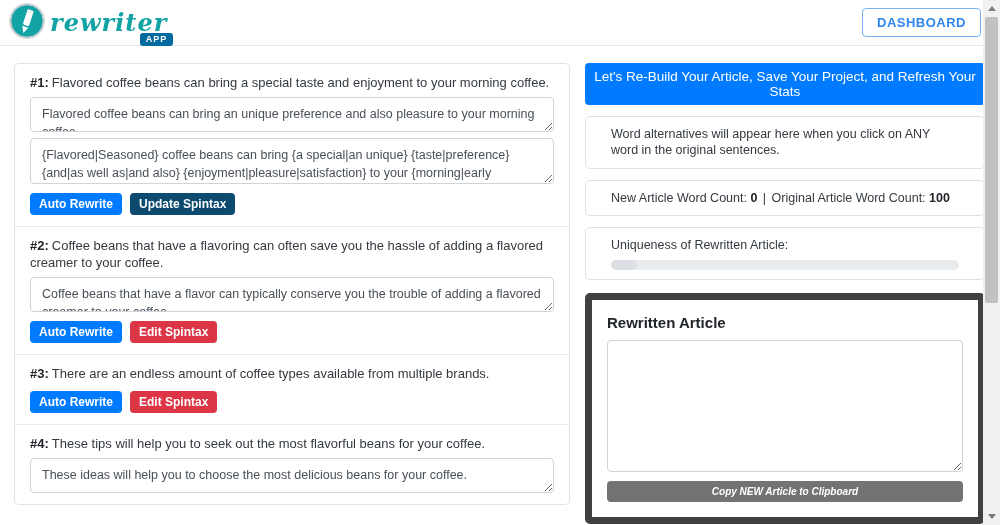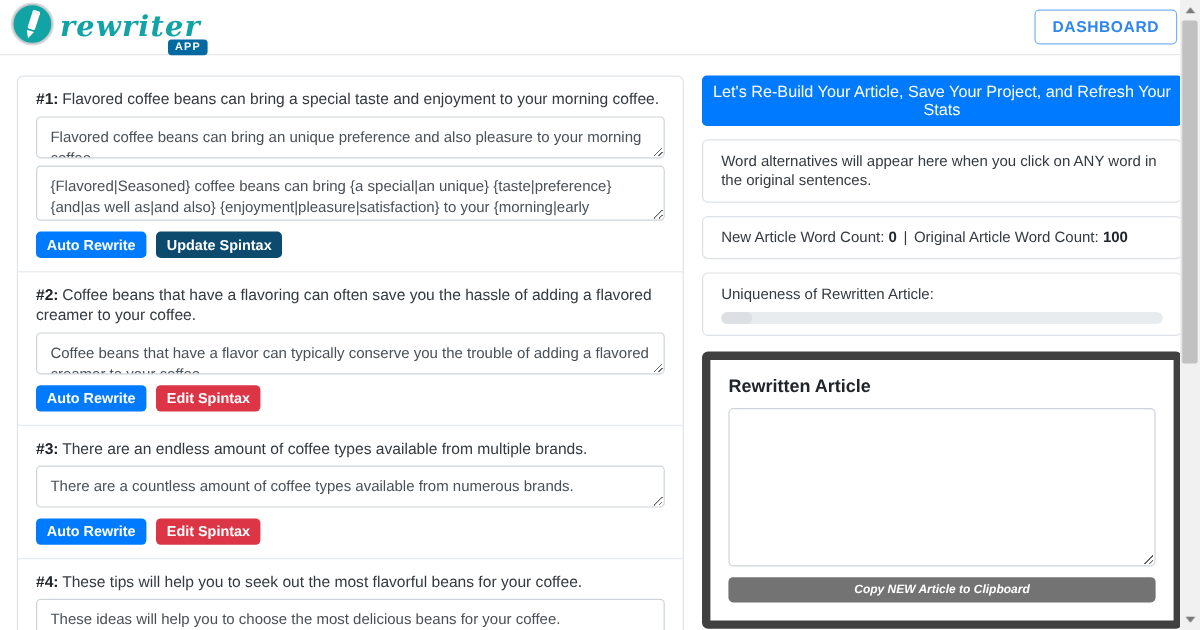--- a/index.html
+++ b/index.html
@@ -37,21 +37,21 @@
     padding:4px 9px; cursor:pointer; font-family:inherit; }
   .btn-blue  { background:#007bff; }
   .btn-green { background:#0c4a6e; }
   .btn-red   { background:#dc3545; }
 
   
   .right-col { width:400px; display:flex; flex-direction:column; }
   .rebuild-btn { width:100%; background:#007bff; color:#fff; border:none; border-radius:4px;
     font-size:13.5px; font-weight:400; padding:6px 4px; cursor:pointer; font-family:inherit; }
   .info-box { border:1px solid #dee2e6; border-radius:5px; background:#fff;
-    padding:9px 15px; font-size:12.5px; color:#343a40; margin-top:11px; line-height:1.3; }
+    padding:9px 25px; font-size:12.5px; color:#343a40; margin-top:11px; line-height:1.3; }
   .wc b { font-weight:700; color:#212529; }
   .sep { margin:0 2px; }
   .progress-track { margin-top:7px; height:10px; background:#e9ecef; border-radius:6px; overflow:hidden; }
   .progress-cap { width:26px; height:100%; background:#dcdfe3; border-radius:6px; }
   .article-card { border:7px solid #404040; border-radius:5px; background:#fff;
     margin-top:13px; padding:14px 15px 15px; }
   .article-title { font-size:15px; font-weight:700; color:#212529; }
   .ta-article { height:132px; margin-top:9px; resize:both; }
   .copy-btn { width:100%; margin-top:9px; background:#737373; color:#fff; border:none;
     border-radius:4px; font-size:10px; font-weight:600; padding:5px 4px; cursor:pointer; font-family:inherit;font-style:italic; }
@@ -116,21 +116,20 @@
       <div class="btn-row">
         <button class="btn btn-blue">Auto Rewrite</button>
         <button class="btn btn-red">Edit Spintax</button>
       </div>
     </div>
 
     <div class="sent-section">
       <div class="sent-label">
         <span class="sent-num">#3:</span><span>There are an endless amount of coffee types available from multiple brands.</span>
       </div>
-      <textarea class="ta-rewritten" spellcheck="false" style="">There are a countless amount of coffee types available from numerous brands.</textarea>
       <div class="btn-row">
         <button class="btn btn-blue">Auto Rewrite</button>
         <button class="btn btn-red">Edit Spintax</button>
       </div>
     </div>
 
     <div class="sent-section">
       <div class="sent-label">
         <span class="sent-num">#4:</span><span>These tips will help you to seek out the most flavorful beans for your coffee.</span>
       </div>

